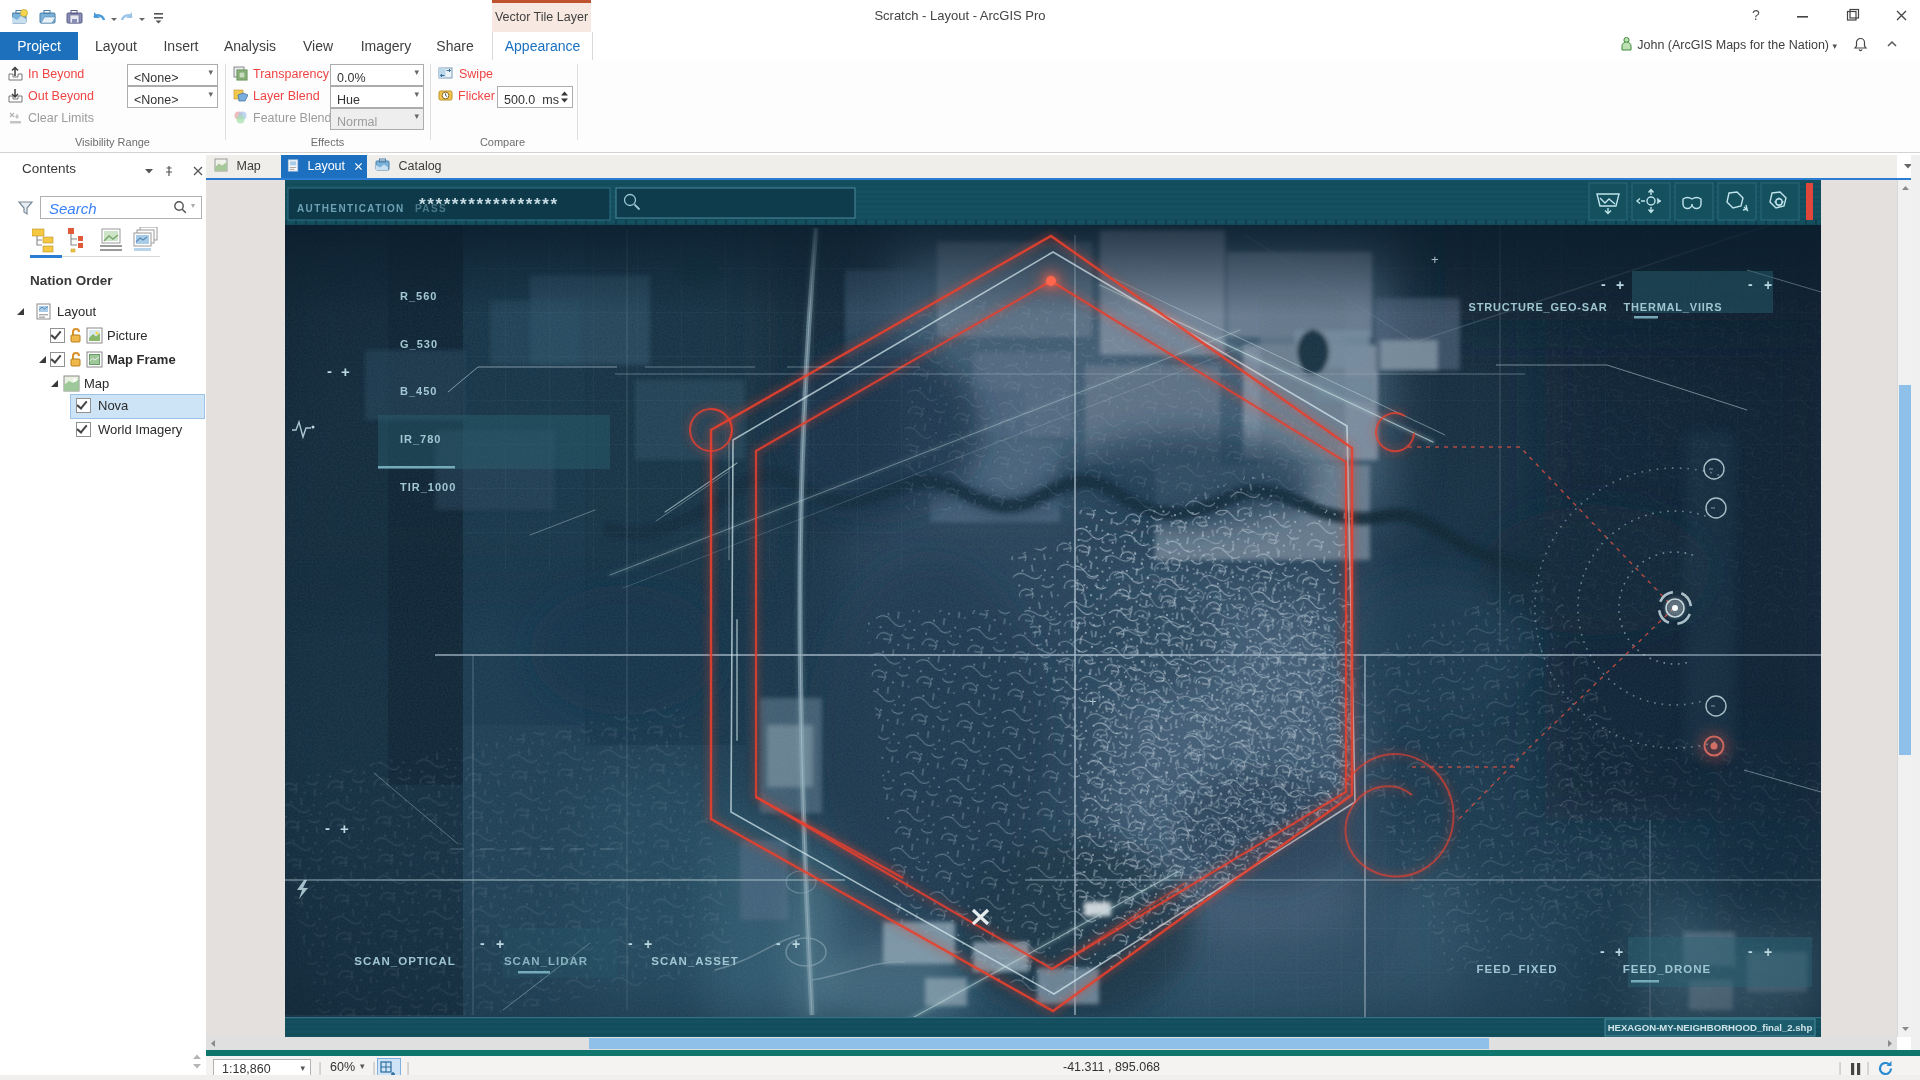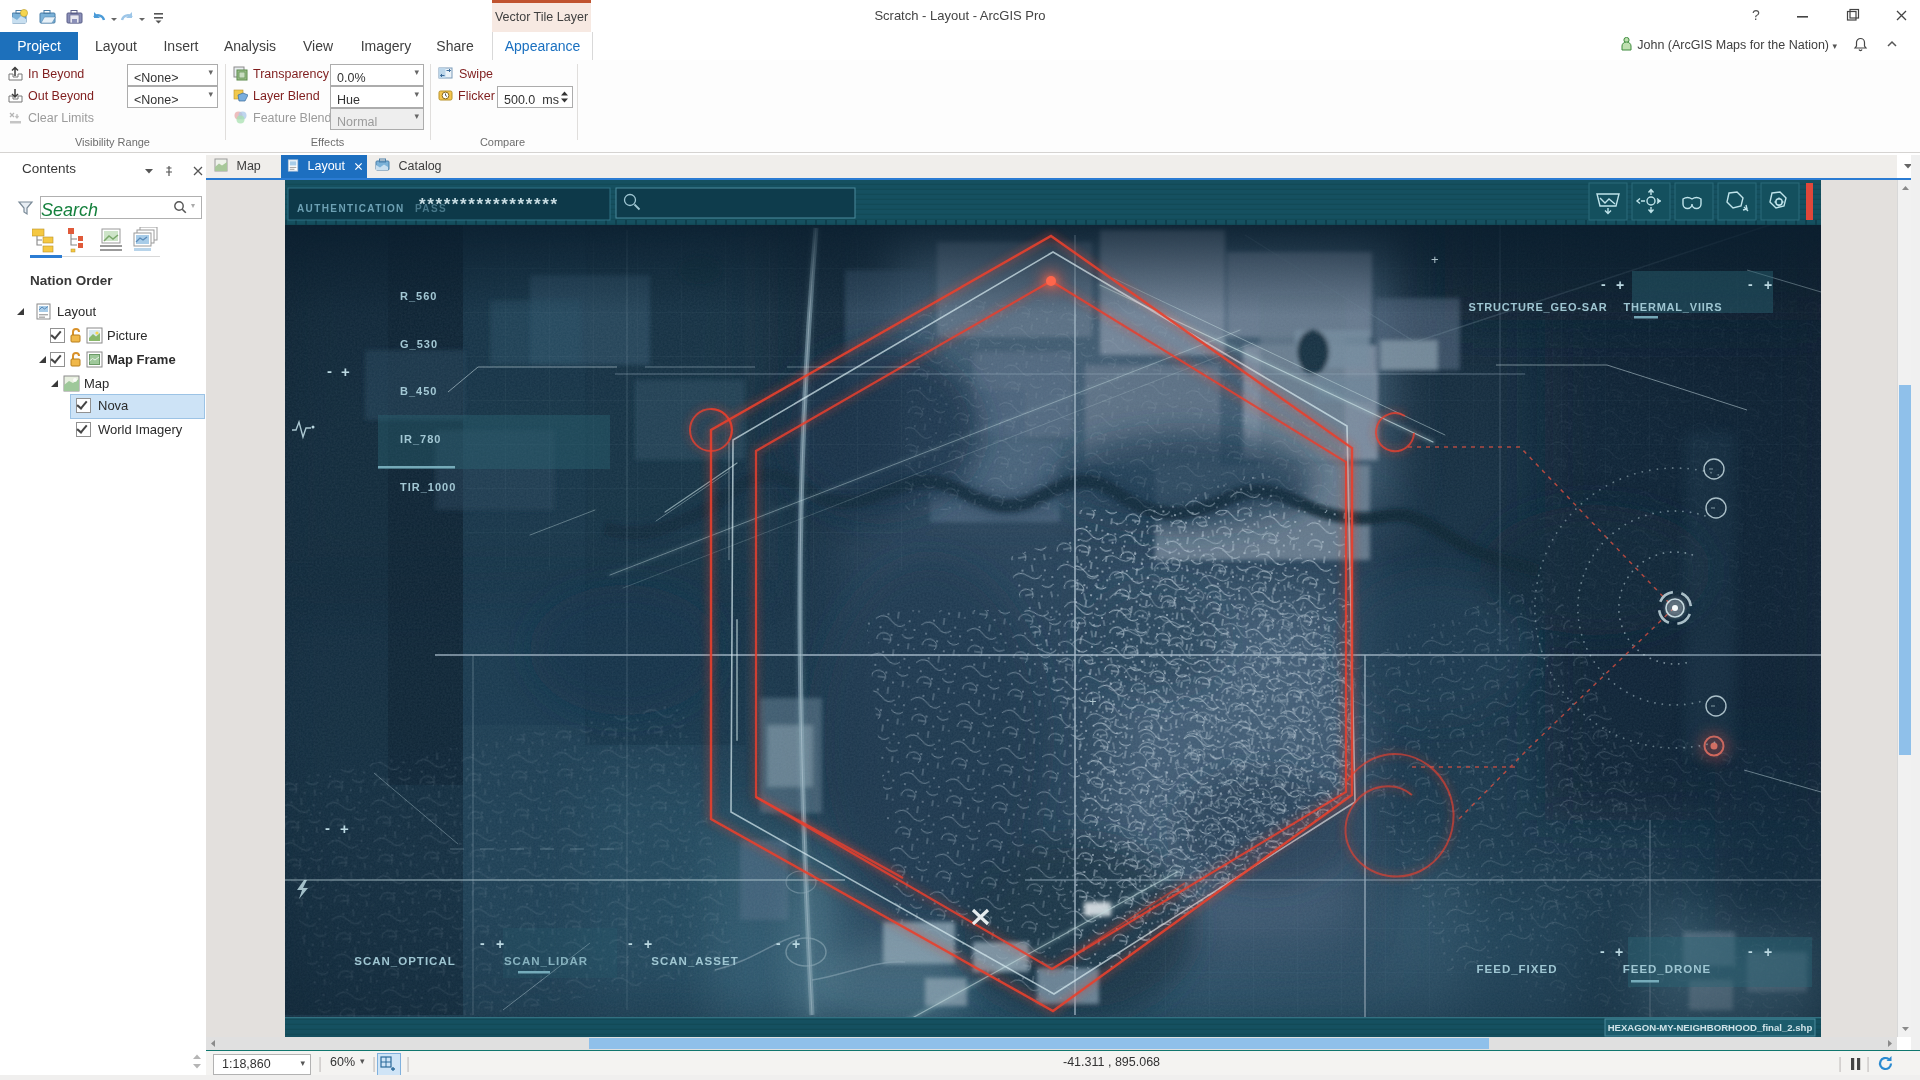--- a/index.html
+++ b/index.html
@@ -15,21 +15,21 @@
   
   #tabrow{position:absolute;left:0;top:32px;width:1920px;height:28px;background:#fff;}
   .rtab{position:absolute;top:0;height:28px;line-height:28px;font-size:14px;color:#404040;text-align:center;}
   #tab-project{left:0;width:78px;background:#1d70bb;color:#fff;}
   #tab-appear{left:492px;width:99px;color:#1a70c0;background:#fff;border-left:1px solid #d9d9d9;border-right:1px solid #d9d9d9;}
   #signin{position:absolute;top:37px;right:22px;font-size:12.5px;color:#404040;}
   
   #ribbon{position:absolute;left:0;top:60px;width:1920px;height:92px;background:#fdfdfd;border-bottom:1px solid #d5d3d1;}
   .rsep{position:absolute;top:4px;width:1px;height:76px;background:#e0dedc;}
   .glabel{position:absolute;top:76px;font-size:11px;color:#6d6d6d;text-align:center;}
-  .ritem{position:absolute;height:22px;font-size:12.5px;color:#7f1d1d;white-space:nowrap;}
+  .ritem{position:absolute;height:22px;font-size:12.5px;color:#ef4444;white-space:nowrap;}
   .ritem svg{vertical-align:-3px;margin-right:5px;}
   .combo{position:absolute;height:20px;border:1px solid #acacac;background:#fff;font-size:12.5px;color:#333;}
   .combo .ctext{position:absolute;left:6px;top:6px;}
   .combo .carr{position:absolute;right:4px;top:2px;color:#666;font-size:9px;}
   .dis{color:#9b9b9b;}
   
   #contents{position:absolute;left:0;top:155px;width:206px;height:920px;background:#fff;border-right:1px solid #cfcfcf;margin-left:8px;}
   .ctext13{font-size:13px;color:#383838;}
   .trow{position:absolute;left:0;width:206px;height:24px;font-size:13px;color:#2b2b2b;}
   .chk{position:absolute;top:4px;width:13px;height:13px;border:1px solid #919191;background:#fff;}
@@ -40,21 +40,21 @@
   #blueline{position:absolute;left:206px;top:178px;width:1714px;height:2px;background:#2b7cd3;}
   
   #viewarea{position:absolute;left:206px;top:180px;width:1691px;height:857px;background:#e3e0dd;}
   #page{position:absolute;left:79px;top:0;width:1536px;height:857px;background:#15303f;}
   
   #vscroll{position:absolute;left:1897px;top:180px;width:14px;height:857px;background:#f1f1f1;border-left:1px solid #d8d8d8;}
   #vthumb{position:absolute;left:1px;top:205px;width:12px;height:370px;background:#8fc0ea;}
   #hscroll{position:absolute;left:206px;top:1037px;width:1691px;height:13px;background:#e0e0e0;}
   #hthumb{position:absolute;left:383px;top:1px;width:900px;height:11px;background:#8fc0ea;}
   #rightstrip{position:absolute;left:1911px;top:155px;width:9px;height:895px;background:#f0f0f0;}
-  #statusbar{position:absolute;left:206px;top:1050px;width:1714px;height:25px;background:#f4f3f1;border-top:1px solid #0f766e;}
+  #statusbar{position:absolute;left:206px;top:1050px;width:1714px;height:25px;background:#f4f3f1;border-top:6px solid #0f766e;}
   #bottomstrip{position:absolute;left:0;top:1075px;width:1920px;height:5px;background:#f0efee;}
   .sep{color:#c9c7c5;}
 </style>
 </head>
 <body>
 <div id="titlebar">
   <svg class="abs" style="left:12px;top:9px" width="160" height="16" viewBox="0 0 160 16">
 
     <g>
         <rect x="0" y="4" width="14" height="10" rx="1" fill="#7ab1d8" stroke="#4a7fa8"></rect>
@@ -206,21 +206,21 @@
   <div class="ctext13" style="position:absolute;left:14px;top:6px;font-size:13.5px;">Contents</div>
   <svg class="abs" style="left:136px;top:10px" width="62" height="12" viewBox="0 0 62 12">
     <path d="M1 4 l4 4.5 4-4.5z" fill="#555"></path>
     <path d="M25 1 v6 M22 7 h6 M25 7 v4 M22.5 3 h5" fill="none" stroke="#555" stroke-width="1.2"></path>
     <path d="M50 2 l8 8 M58 2 l-8 8" stroke="#555" stroke-width="1.3"></path>
   </svg>
   <svg class="abs" style="left:9px;top:44px" width="18" height="18" viewBox="0 0 18 18">
       <path d="M2 3 h13 l-5 6 v6 l-3-2 v-4z" fill="#e8eef4" stroke="#7a8a98" stroke-width="1.2"></path>
     </svg>
   <div class="abs" style="left:32px;top:41px;width:160px;height:21px;border:1px solid #b0b0b0;background:#fff;">
-    <span style="position:absolute;left:0;top:3px;font-style:italic;color:#15803d;font-size:18px;">Search</span>
+    <span style="position:absolute;left:8px;top:3px;font-style:italic;color:#3b82f6;font-size:15px;">Search</span>
     <svg class="abs" style="left:132px;top:3px" width="15" height="15" viewBox="0 0 15 15">
         <circle cx="6" cy="6" r="4.2" fill="none" stroke="#555" stroke-width="1.4"></circle>
         <path d="M9.2 9.2 l3.6 3.6" stroke="#555" stroke-width="1.6"></path>
       </svg>
     <span style="position:absolute;left:150px;top:4px;font-size:8px;color:#aaa;">▾</span>
   </div>
 
   <svg class="abs" style="left:24px;top:72px" width="160" height="26" viewBox="0 0 160 26">
     <g>
         <rect x="0" y="2" width="12" height="7" fill="#f5c842" stroke="#b8922a" stroke-width=".6"></rect>

